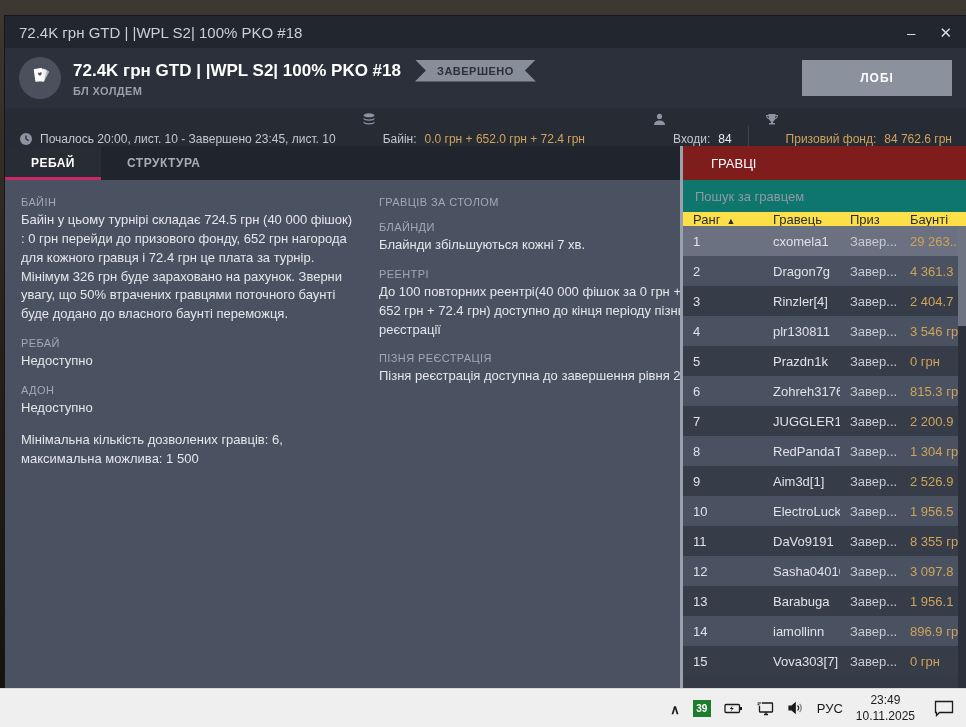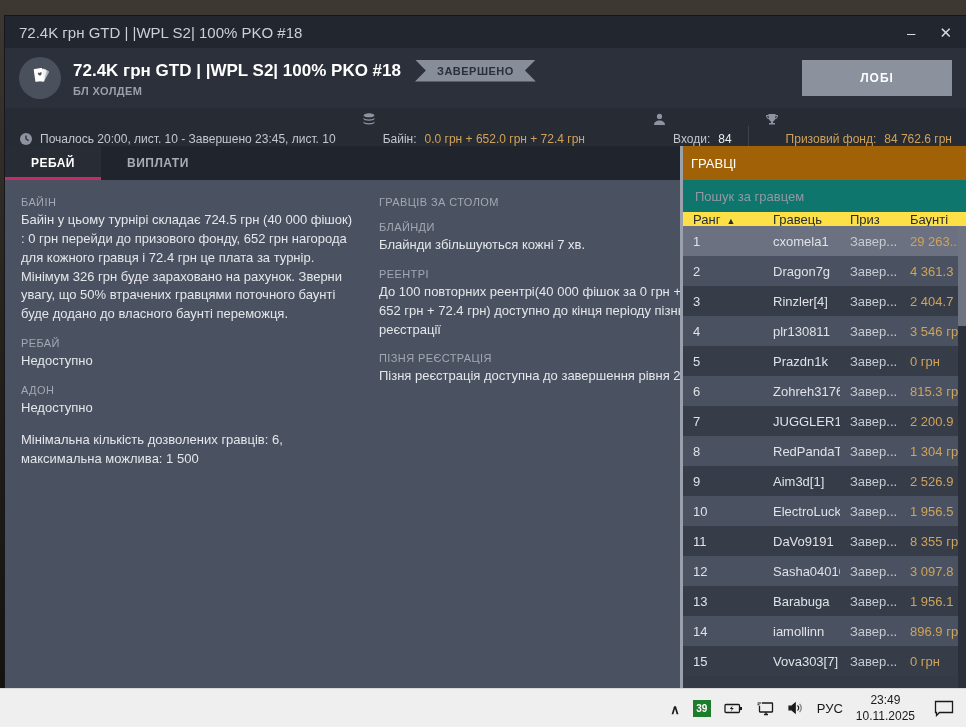--- a/index.html
+++ b/index.html
@@ -54,22 +54,22 @@
   .content { flex:1; background:#4a5160; display:flex; padding:16px 16px 0 16px; gap:26px; overflow:hidden; }
   .col1 { width:332px; flex:0 0 auto; }
   .col2 { width:320px; flex:0 0 auto; }
   .section { margin-bottom:13px; }
   .sec-h { font-size:11px; color:#a2a9b4; letter-spacing:.4px; margin-bottom:3px; }
   .sec-b { font-size:13px; color:#e4e7eb; line-height:1.45; }
 
   
   .right { width:286px; flex:0 0 auto; border-left:3px solid #9aa1ad;
     background:#343a46; display:flex; flex-direction:column; min-height:0; }
-  .panel-title { height:34px; background:#a16207; color:#fff; font-size:13px;
-    display:flex; align-items:center; padding-left:8px; flex:0 0 auto; }
+  .panel-title { height:34px; background:#7f1d1d; color:#fff; font-size:13px;
+    display:flex; align-items:center; padding-left:28px; flex:0 0 auto; }
   .search-row { height:32px; background:#0f766e; flex:0 0 auto; display:flex; align-items:center; }
   .search-input { width:100%; height:100%; background:transparent; border:none; outline:none;
     color:#dfe2e7; font-family:inherit; font-size:13px; padding:0 12px; }
   .search-input::placeholder { color:#9298a4; opacity:1; }
   .tgrid { display:grid; grid-template-columns:80px 77px 60px 1fr; align-items:center; }
   .tgrid > span { padding-left:10px; white-space:nowrap; overflow:hidden; }
   .thead { height:14px; background:#fde047; color:#272c35; font-size:13px; flex:0 0 auto; }
   .sort { font-size:9px; margin-left:6px; }
   .rows { flex:1; position:relative; overflow:hidden; }
   .trow { height:30px; font-size:13px; color:#dfe2e7; cursor:pointer; }
@@ -179,21 +179,21 @@
         <span>Призовий фонд:</span>
         <span>84 762.6 грн</span>
       </span>
     </span>
   </div>
 
   <div class="main">
     <div class="left">
       <div class="tabbar">
         <span class="tab active">РЕБАЙ</span>
-        <span class="tab">ВИПЛАТИ</span>
+        <span class="tab">СТРУКТУРА</span>
       </div>
 
       <div class="content">
         <div class="col1">
           <div class="section">
             <div class="sec-h">БАЙІН</div>
             <div class="sec-b">Байін у цьому турнірі складає 724.5 грн (40 000 фішок) : 0 грн перейди до призового фонду, 652 грн нагорода для кожного гравця і 72.4 грн це плата за турнір. Мінімум 326 грн буде зараховано на рахунок. Зверни увагу, що 50% втрачених гравцями поточного баунті буде додано до власного баунті переможця.</div>
           </div>
           <div class="section">
             <div class="sec-h">РЕБАЙ</div>

